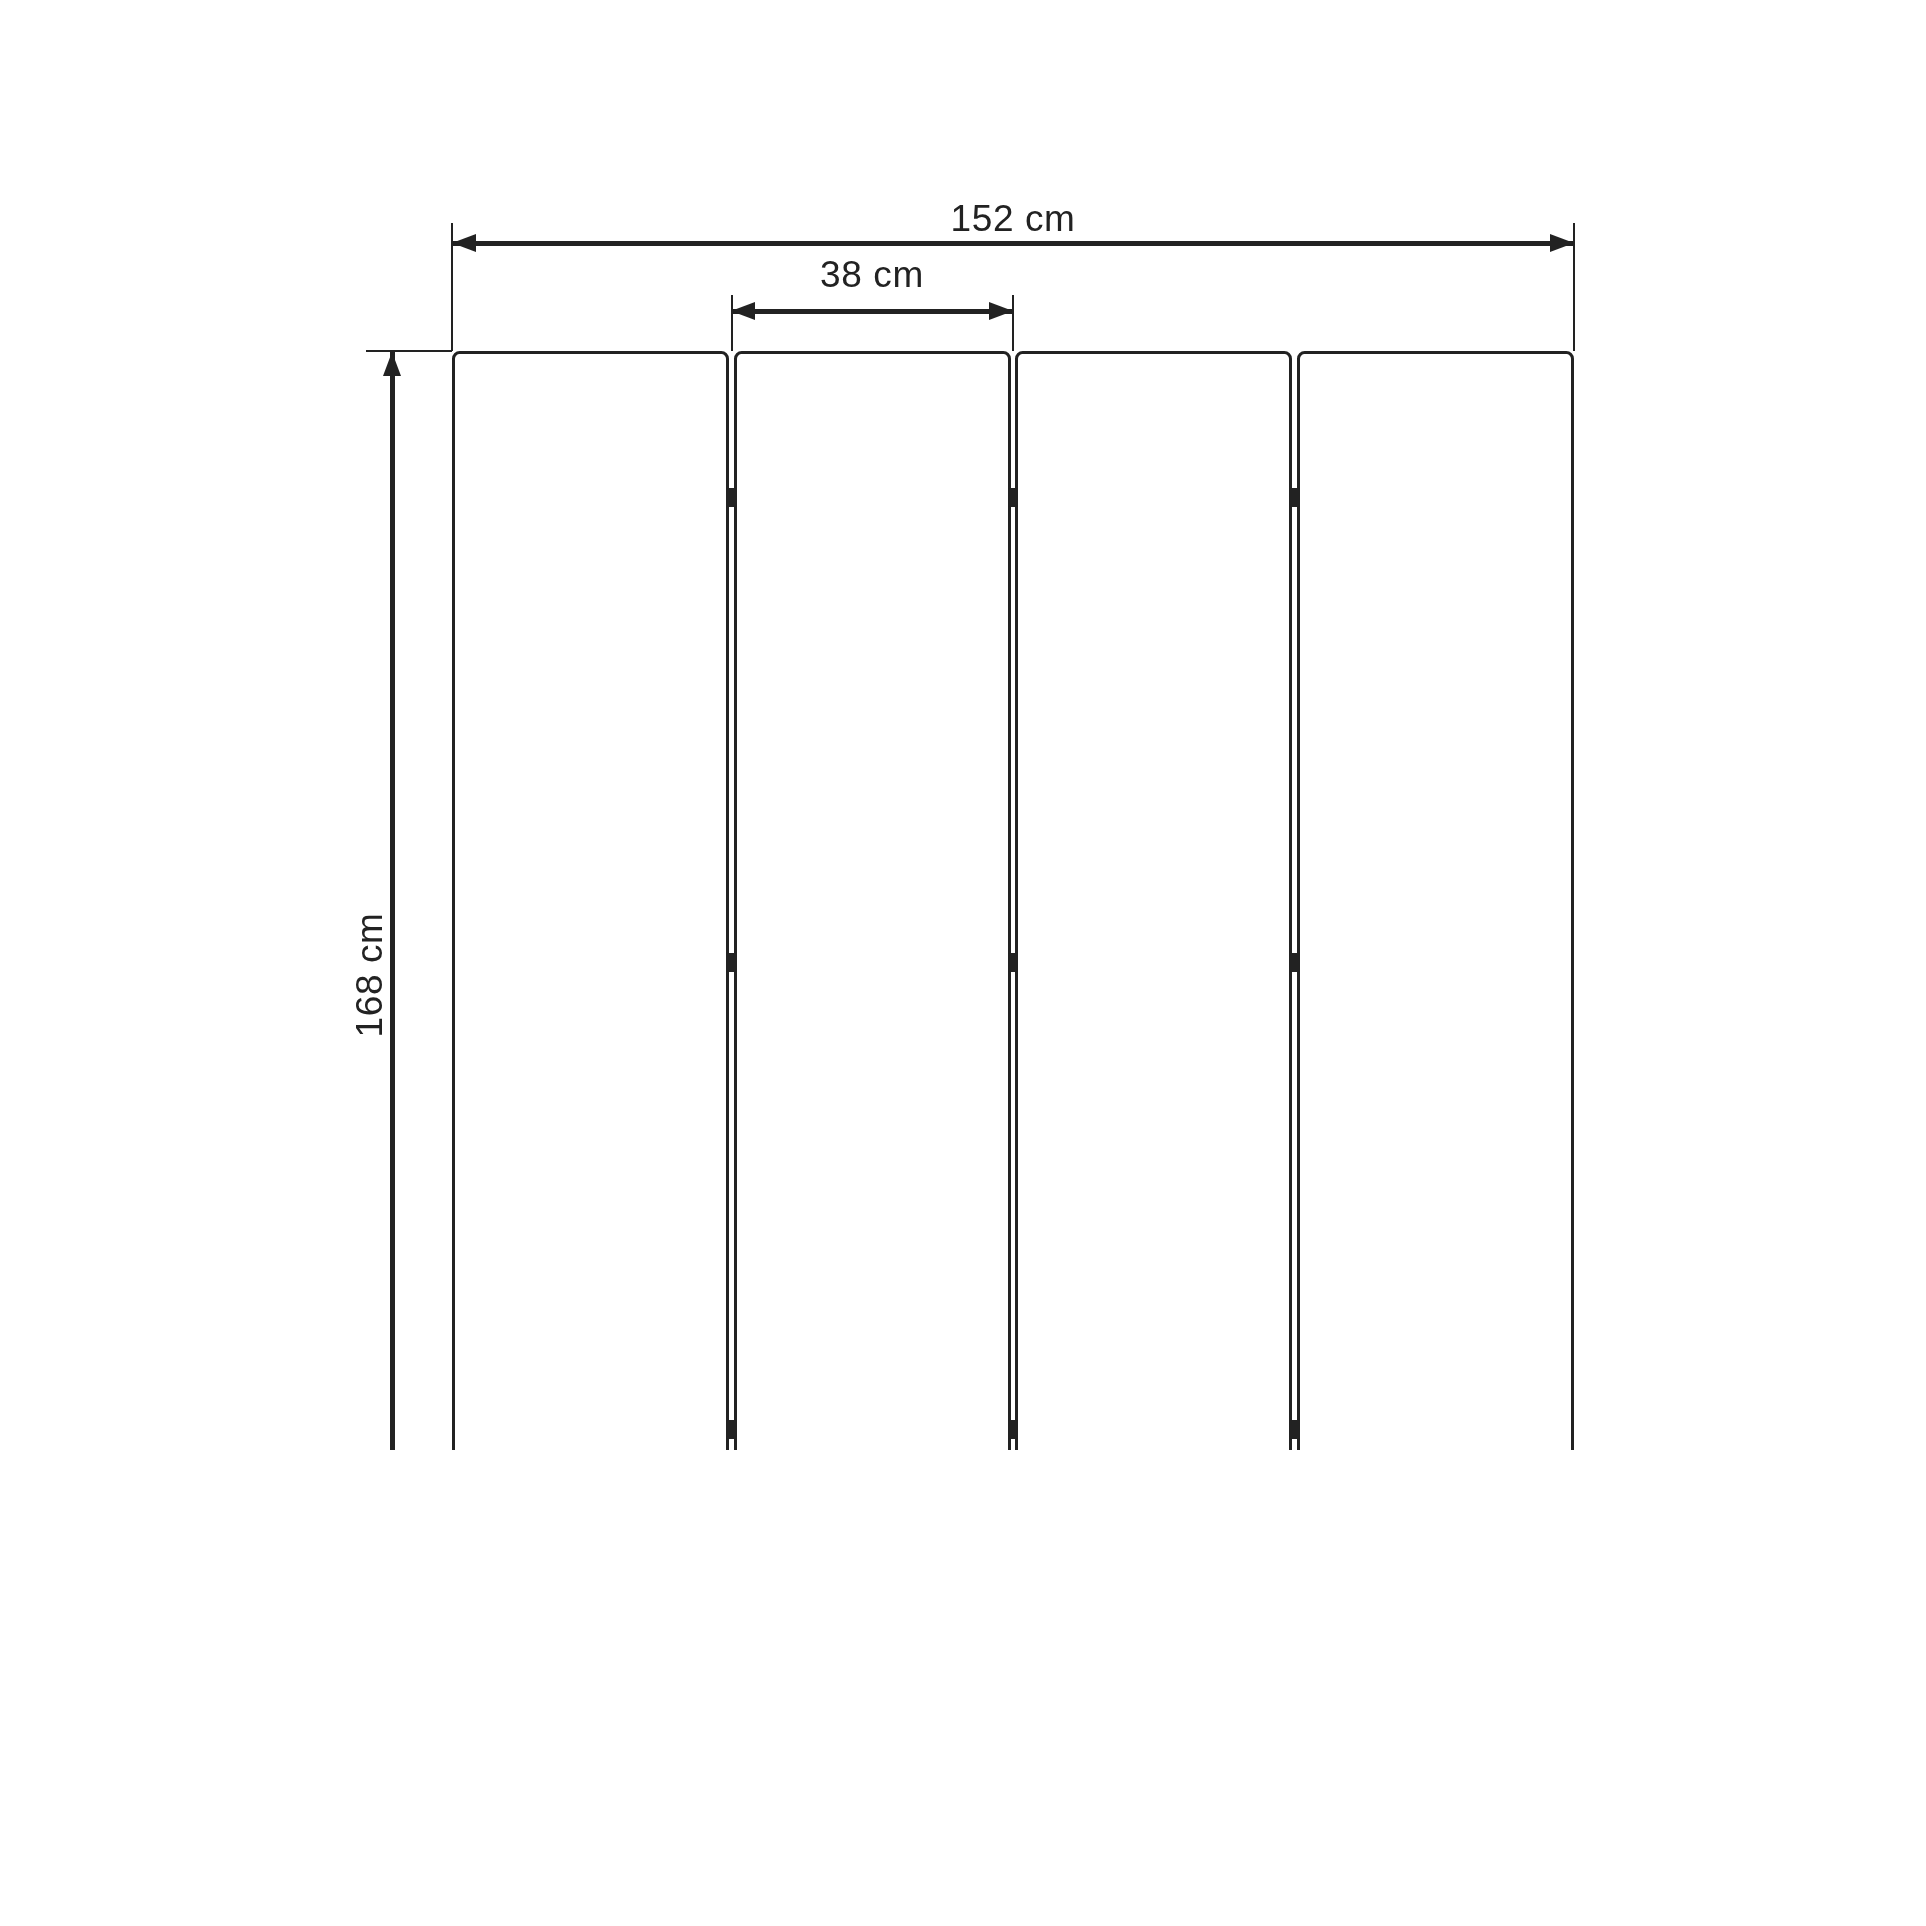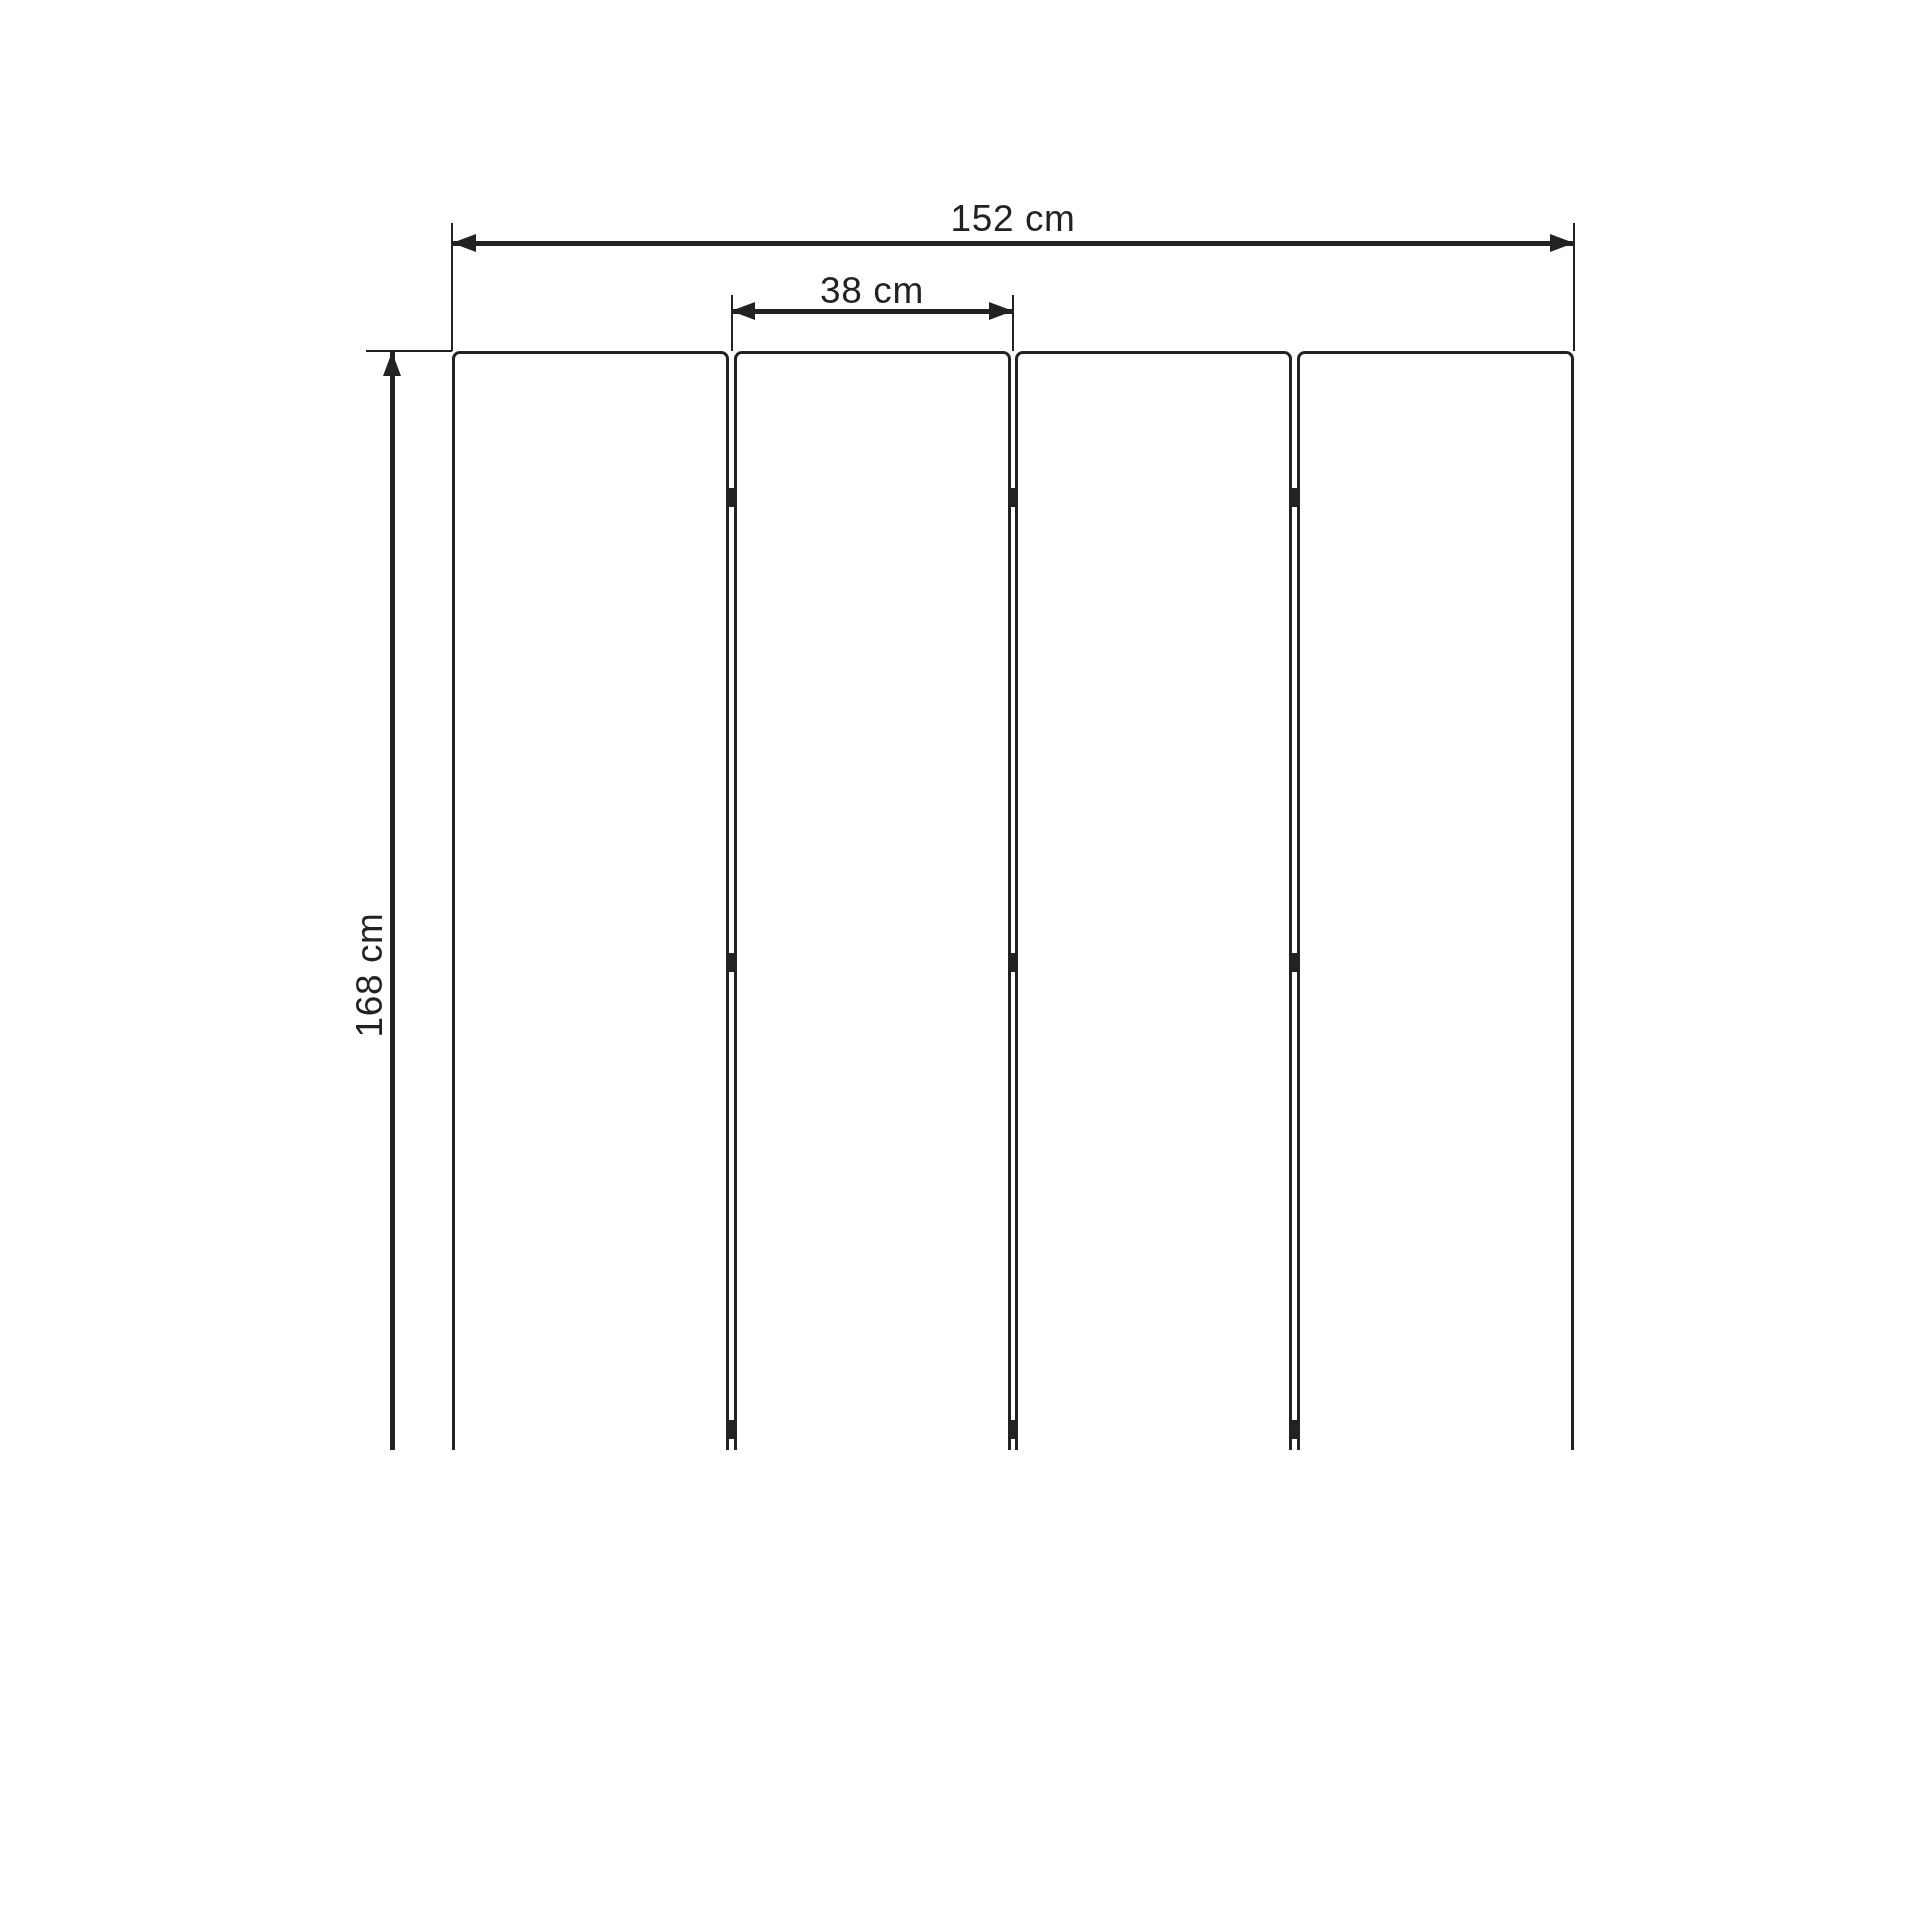--- a/index.html
+++ b/index.html
@@ -70,21 +70,21 @@
   .dim-label{
     position:absolute;
     font-size:37px;
     line-height:37px;
     letter-spacing:0.6px;
     color:var(--text);
     text-align:center;
     white-space:nowrap;
   }
   .label-total{left:452px;width:1122px;top:200px}
-  .label-panel{left:731px;width:282px;top:272px}
+  .label-panel{left:731px;width:282px;top:256px}
   .label-height{
     left:369px;top:975px;
     transform:translate(-50%,-50%) rotate(-90deg);
   }
 
   
   .w-ext-l{left:451px;top:223px;height:128px}
   .w-ext-r{left:1573px;top:223px;height:128px}
   .w-shaft{left:452px;top:241px;width:1122px}
   .w-arr-l{left:452px;top:234px}

